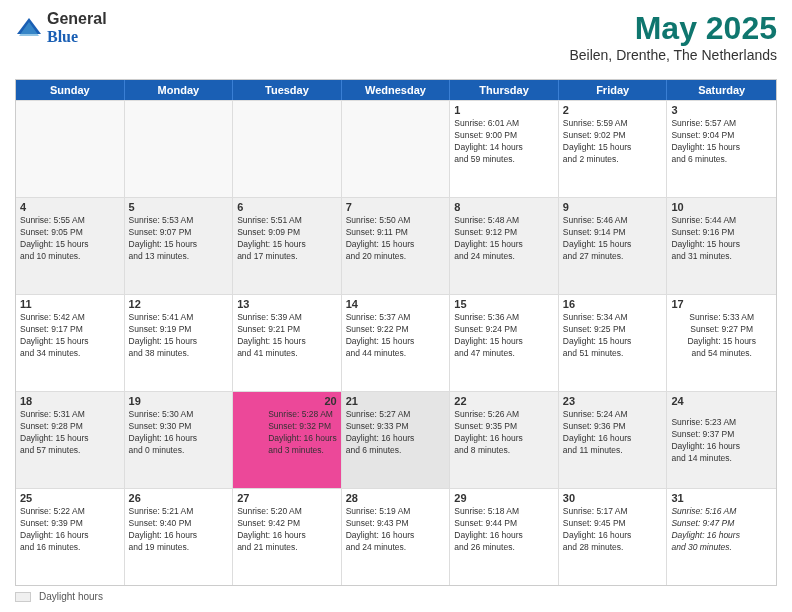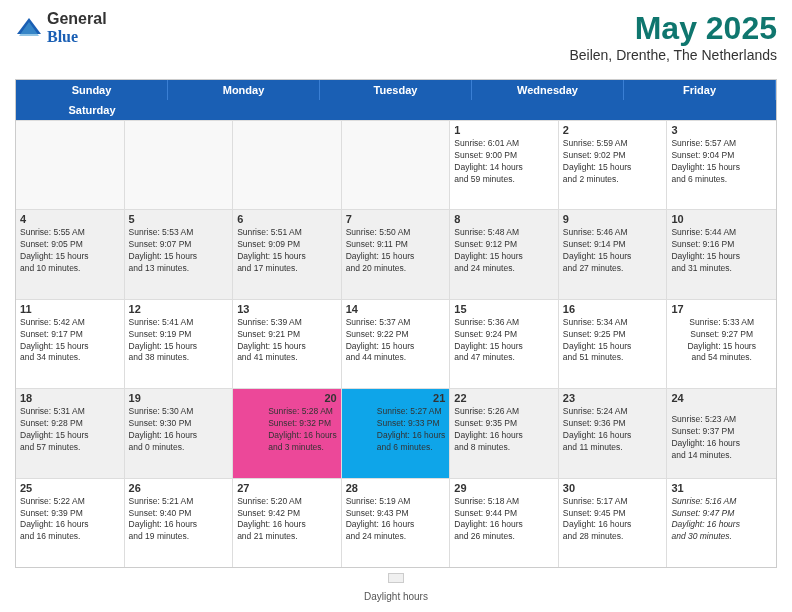--- a/index.html
+++ b/index.html
@@ -61,21 +61,21 @@
       color: #333;
     }
     .calendar {
       flex: 1;
       display: flex;
       flex-direction: column;
       border: 1px solid #ccc;
     }
     .cal-header-row {
       display: grid;
-      grid-template-columns: repeat(5, 1fr);
+      grid-template-columns: repeat(7, 1fr);
       background: #1a5fb4;
     }
     .cal-header-cell {
       color: #fff;
       font-size: 11px;
       font-weight: bold;
       padding: 4px 5px;
       text-align: center;
       border-right: 1px solid #3a7fd4;
     }
@@ -119,21 +119,20 @@
       line-height: 1.4;
       color: #333;
     }
     .footer {
       margin-top: 5px;
       display: flex;
       align-items: center;
       gap: 8px;
       font-size: 10px;
       color: #555;
-      flex-direction: column;
     }
     .footer-box {
       width: 16px;
       height: 10px;
       background: #f0f0f0;
       border: 1px solid #ccc;
       display: inline-block;
     }
   </style>
 </head>
@@ -156,20 +155,21 @@
       <div class="location">Beilen, Drenthe, The Netherlands</div>
     </div>
   </div>
 
   <div class="calendar">
     <div class="cal-header-row" id="cal-header">
         <div class="cal-header-cell">Sunday</div>
         <div class="cal-header-cell">Monday</div>
         <div class="cal-header-cell">Tuesday</div>
         <div class="cal-header-cell">Wednesday</div>
+        <div class="cal-header-cell">Thursday</div>
         <div class="cal-header-cell">Friday</div>
         <div class="cal-header-cell">Saturday</div>
       </div>
     <div class="cal-body" id="cal-body">
         <div class="cal-row">
           <div class="cal-cell empty"></div>
           <div class="cal-cell empty"></div>
           <div class="cal-cell empty"></div>
           <div class="cal-cell empty"></div>
           <div class="cal-cell">
@@ -311,21 +311,21 @@
 Daylight: 16 hours
 and 0 minutes.</div>
           </div>
           <div class="cal-cell" style="background: #ec4899; align-items: flex-end;">
             <div class="day-number">20</div>
             <div class="day-info" style="white-space: pre-line;">Sunrise: 5:28 AM
 Sunset: 9:32 PM
 Daylight: 16 hours
 and 3 minutes.</div>
           </div>
-          <div class="cal-cell" style="background: #0ea5e9; align-items: flex-end;">
+          <div class="cal-cell" style="background: #e5e5e5;">
             <div class="day-number">21</div>
             <div class="day-info" style="white-space: pre-line;">Sunrise: 5:27 AM
 Sunset: 9:33 PM
 Daylight: 16 hours
 and 6 minutes.</div>
           </div>
           <div class="cal-cell" style="background: rgb(240, 240, 240);">
             <div class="day-number">22</div>
             <div class="day-info" style="white-space: pre-line;">Sunrise: 5:26 AM
 Sunset: 9:35 PM

